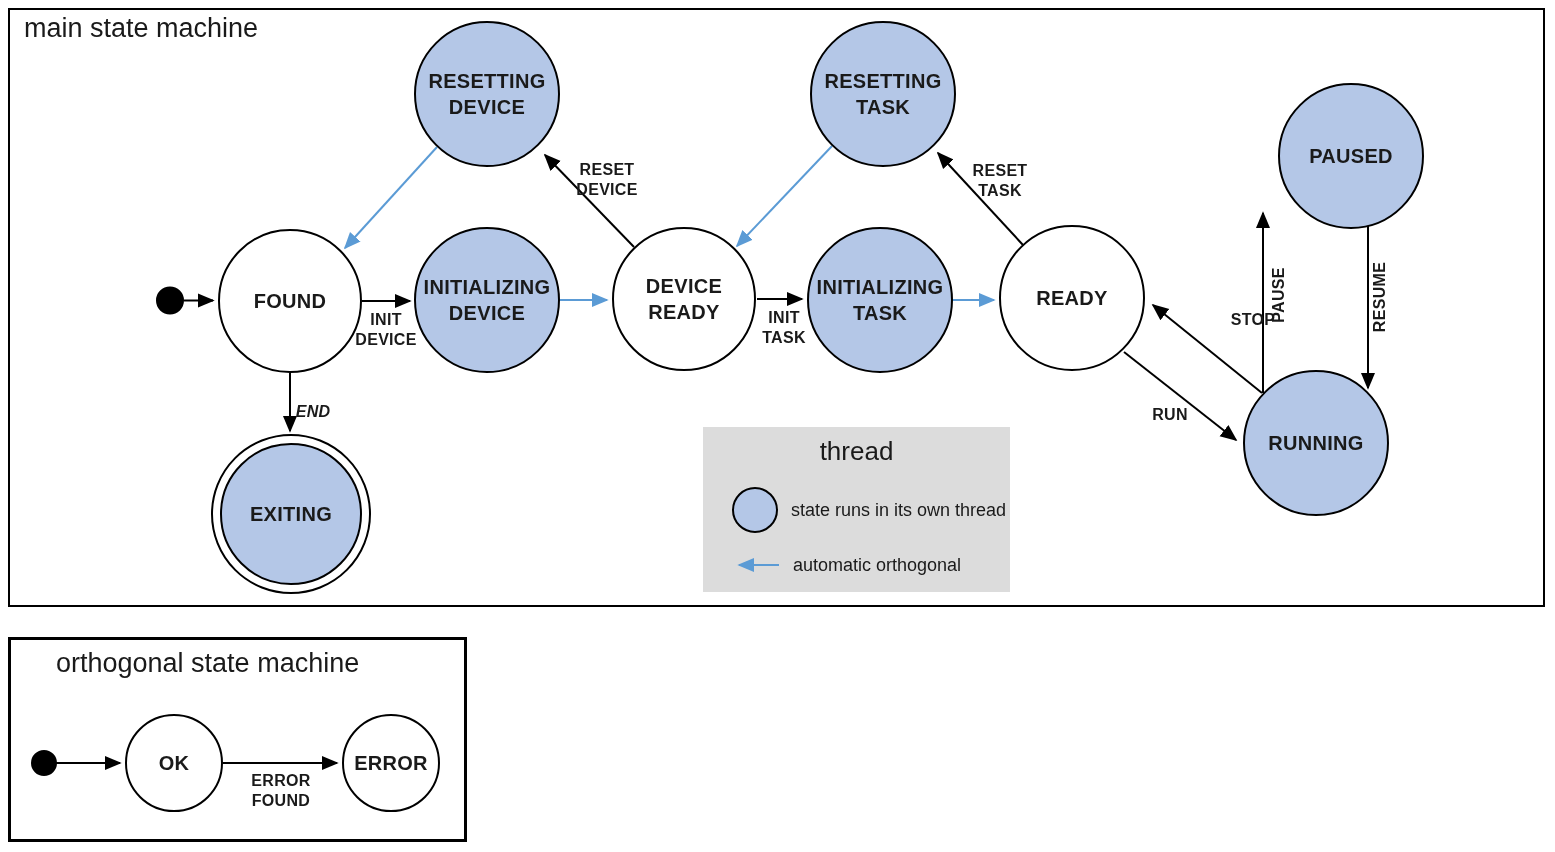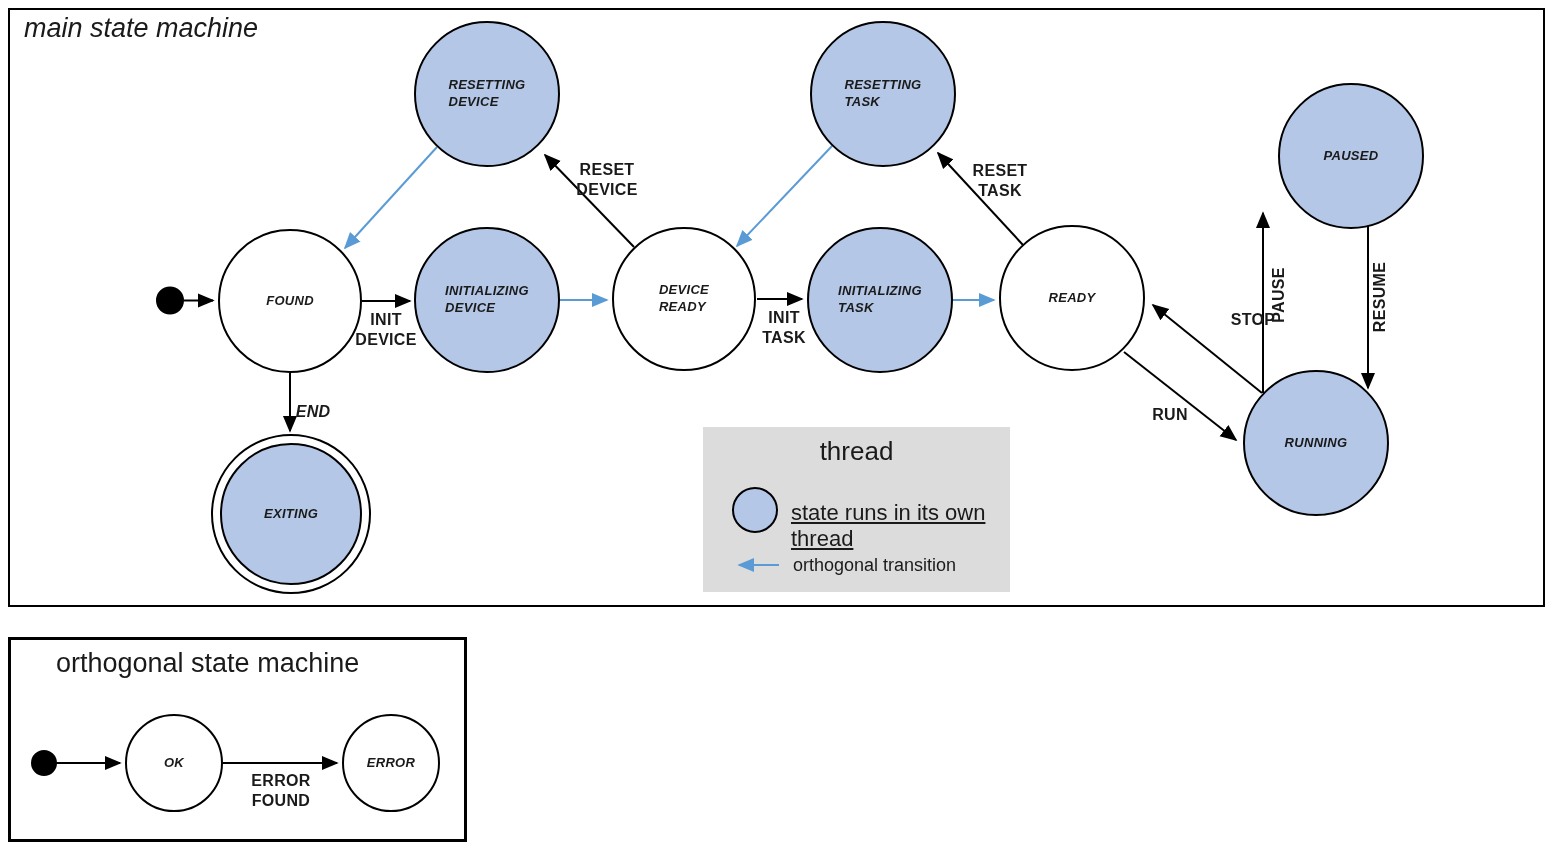--- a/index.html
+++ b/index.html
@@ -5,30 +5,30 @@
   html,body { margin:0; padding:0; }
   body {
     width:1555px; height:852px; position:relative; background:#ffffff;
     font-family:"Liberation Sans", sans-serif; color:#1a1a1a; overflow:hidden;
   }
   .frame { position:absolute; box-sizing:border-box; border:2px solid #000; background:transparent; z-index:1; }
   #main-frame  { left:8px; top:8px;   width:1537px; height:599px; }
   #ortho-frame { left:8px; top:637px; width:459px;  height:205px; border-width:3px; }
 
   .machine-title { position:absolute; font-size:27px; z-index:4; }
-  #main-title  { left:24px; top:13px;font-style:italic; }
+  #main-title  { left:24px; top:13px; }
   #ortho-title { left:28px; top:648px;margin-left:28px; }
 
   svg.edge-layer { position:absolute; left:0; top:0; z-index:2; }
 
   .node {
     position:absolute; box-sizing:border-box; border:2px solid #000; border-radius:50%;
     background:#ffffff; display:flex; align-items:center; justify-content:center;
-    text-align:left; font-size:13px; font-weight:600; line-height:1.3;
-    white-space:pre-line; letter-spacing:0.3px; z-index:3;font-style:italic;
+    text-align:center; font-size:20px; font-weight:600; line-height:1.3;
+    white-space:pre-line; letter-spacing:0.3px; z-index:3;
   }
   .node.threaded { background:#b4c7e7; }
   .final-outer {
     position:absolute; box-sizing:border-box; border:2px solid #000; border-radius:50%;
     background:#ffffff; z-index:3;
   }
 
   .edge-label {
     position:absolute; transform:translate(-50%,-50%);
     font-size:16px; font-weight:600; line-height:1.28; text-align:center;
@@ -38,21 +38,21 @@
 
   .legend {
     position:absolute; left:703px; top:427px; width:307px; height:165px;
     background:#dcdcdc; z-index:4;
   }
   .legend-title { text-align:center; font-size:26px; margin-top:9px; }
   .legend-circle {
     position:absolute; left:29px; top:60px; width:46px; height:46px; box-sizing:border-box;
     border:2px solid #000; border-radius:50%; background:#b4c7e7;
   }
-  .legend-thread-text { position:absolute; left:88px; top:73px; font-size:22px;text-decoration:underline; }
+  .legend-thread-text { position:absolute; left:88px; top:73px; font-size:18px; }
   .legend-arrow-svg { position:absolute; left:24px; top:128px; }
   .legend-auto-text { position:absolute; left:90px; top:128px; font-size:18px; }
 </style>
 </head>
 <body>
 
 <div class="frame" id="main-frame"></div>
 <div class="frame" id="ortho-frame"></div>
 
 <div class="machine-title" id="main-title">main state machine</div>
@@ -122,19 +122,19 @@
 <div class="edge-label vertical" style="left:1380px; top:297px;">RESUME</div>
 <div class="edge-label" style="left:313px; top:412px;font-style:italic;">END</div>
 
 <div class="legend">
   <div class="legend-title">thread</div>
   <div class="legend-circle"></div>
   <div class="legend-thread-text">state runs in its own thread</div>
   <svg class="legend-arrow-svg" width="56" height="20" viewBox="0 0 56 20">
     <line x1="52" y1="10" x2="12" y2="10" stroke="#5b9bd5" stroke-width="2" marker-end="url(#ah-blue)"></line>
   </svg>
-  <div class="legend-auto-text">orthogonal transition</div>
+  <div class="legend-auto-text">automatic orthogonal</div>
 </div>
 
 <div class="node" style="left:125px; top:714px; width:98px; height:98px;">OK</div>
 <div class="node" style="left:342px; top:714px; width:98px; height:98px;">ERROR</div>
 <div class="edge-label" style="left:281px; top:791px;">ERROR
 FOUND</div>
 
 </body></html>

